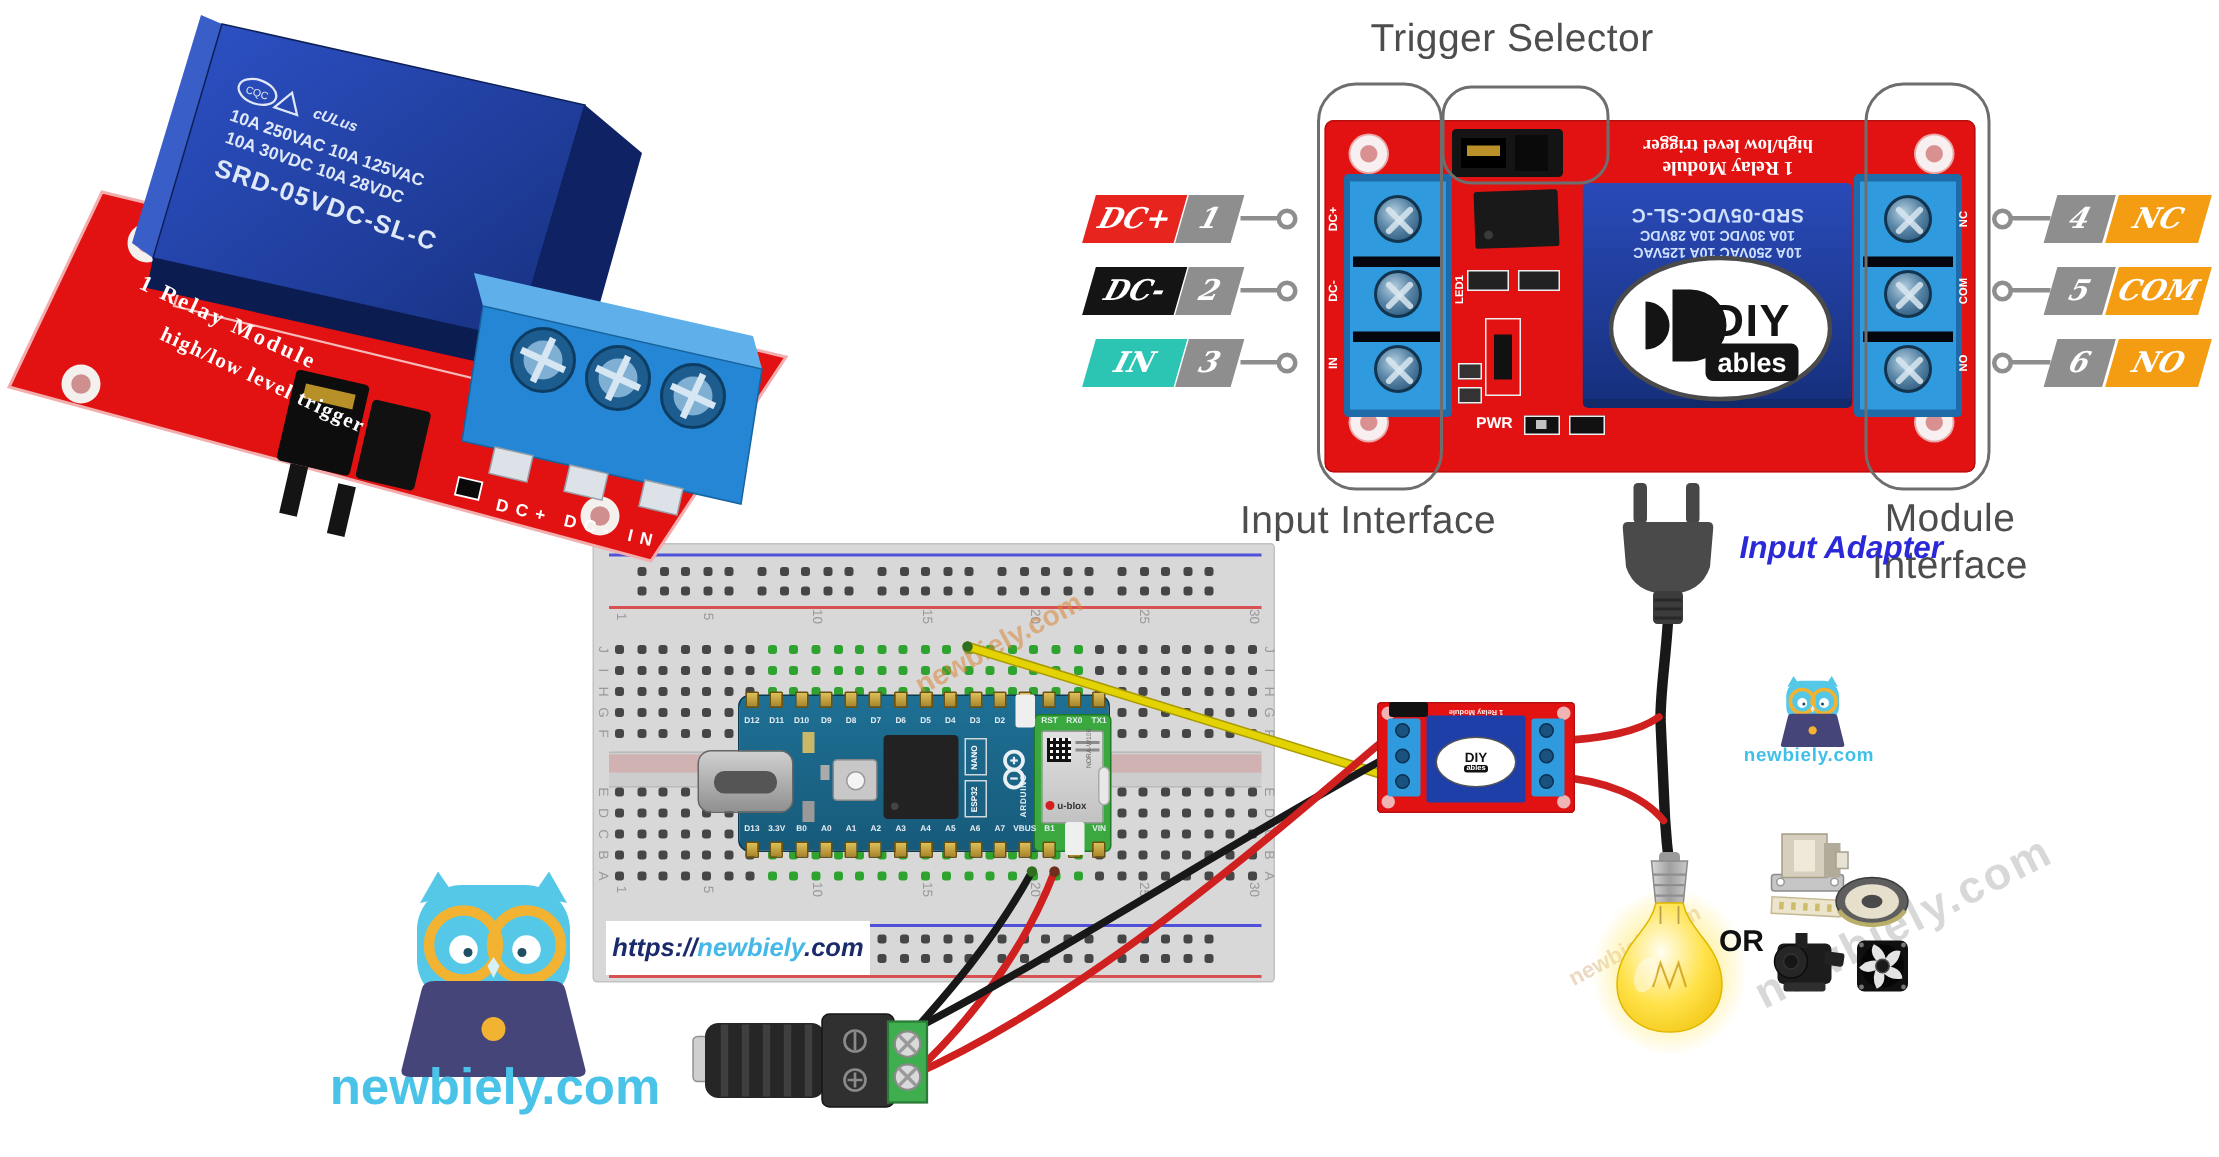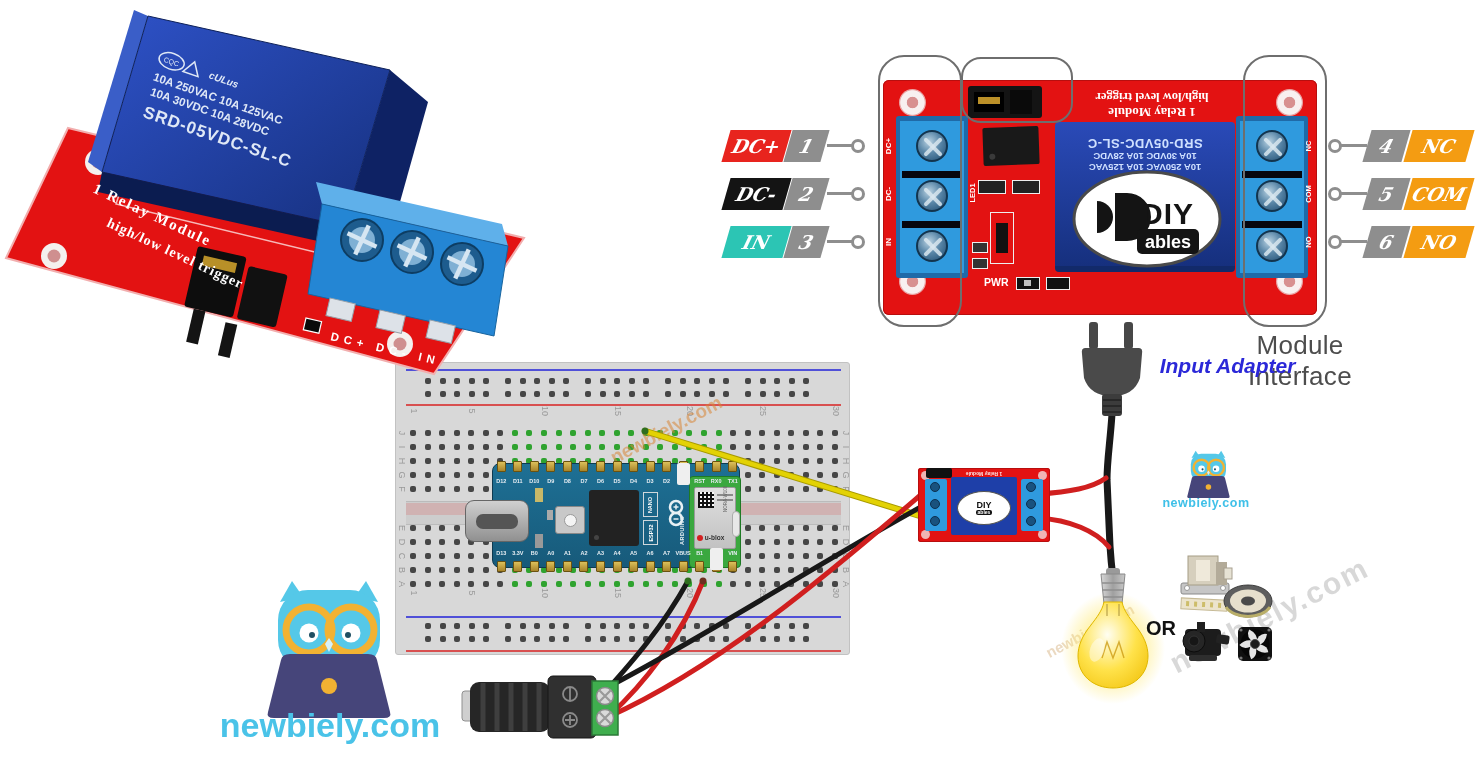--- a/index.html
+++ b/index.html
@@ -184,20 +184,23 @@
     <div class="silkrot" style="left:412px;top:156px;width:30px;height:12px;font-size:7.5px">NO</div>
   </div>
 
   <div class="abs outline-box" style="left:878px;top:55px;width:84px;height:272px;z-index:3"></div>
   <div class="abs outline-box" style="left:961px;top:57px;width:112px;height:66px;border-radius:20px;z-index:3"></div>
   <div class="abs outline-box" style="left:1243px;top:55px;width:84px;height:272px;z-index:3"></div>
 
   <div class="abs" style="left:395px;top:362px;width:455px;height:293px;background:#d8d8d8;border:1px solid #c2c2c2;border-radius:3px;z-index:1">
     <div class="abs" style="left:10px;top:138px;width:435px;height:24px;background:#cdcdcd;border-top:1px solid #bbb;border-bottom:1px solid #bbb"></div>
     <div class="abs" style="left:10px;top:140px;width:435px;height:12px;background:rgba(215,130,130,.35)"></div>
+    <div class="abs" style="left:8px;top:251px;width:176px;height:36px;background:#fff;z-index:3;text-align:center;line-height:36px;font-style:italic;font-weight:bold;font-size:17px">
+      <span style="color:#1b2a6b">https://</span><span style="color:#45b8e8">newbiely</span><span style="color:#1b2a6b">.com</span>
+    </div>
   <div style="position: absolute; left: 10px; top: 6px; width: 435px; height: 2px; background: rgb(80, 80, 216);"></div>
       <div style="position: absolute; left: 10px; top: 41px; width: 435px; height: 2px; background: rgb(216, 80, 80);"></div>
       <div style="position: absolute; left: 10px; top: 253px; width: 435px; height: 2px; background: rgb(80, 80, 216);"></div>
       <div style="position: absolute; left: 10px; top: 287px; width: 435px; height: 2px; background: rgb(216, 80, 80);"></div>
       <div style="position: absolute; left: 29px; top: 15px; width: 6px; height: 6px; border-radius: 2px; background: rgb(70, 70, 70);"></div>
       <div style="position: absolute; left: 43.55px; top: 15px; width: 6px; height: 6px; border-radius: 2px; background: rgb(70, 70, 70);"></div>
       <div style="position: absolute; left: 58.1px; top: 15px; width: 6px; height: 6px; border-radius: 2px; background: rgb(70, 70, 70);"></div>
       <div style="position: absolute; left: 72.65px; top: 15px; width: 6px; height: 6px; border-radius: 2px; background: rgb(70, 70, 70);"></div>
       <div style="position: absolute; left: 87.2px; top: 15px; width: 6px; height: 6px; border-radius: 2px; background: rgb(70, 70, 70);"></div>
       <div style="position: absolute; left: 109.05px; top: 15px; width: 6px; height: 6px; border-radius: 2px; background: rgb(70, 70, 70);"></div>
@@ -893,20 +896,22 @@
         <circle cx="84" cy="59" r="3" fill="#1f4f63"></circle>
         <polygon points="61,68 65,62 69,68 65,76" fill="#d6f1fa"></polygon>
         <path d="M4,136 L17,84 Q18,78 26,78 L104,78 Q112,78 113,84 L126,136 Q128,142 120,142 L10,142 Q2,142 4,136 Z" fill="#46457a"></path>
         <circle cx="65" cy="110" r="8" fill="#f2b232"></circle>
       </g>
     </defs>
     <use href="#owl-g" transform="translate(264,576)"></use>
     <use href="#owl-g" transform="translate(1186,449) scale(0.345)"></use>
   </svg>
 
+  <div class="abs gray-label" style="left:908px;top:10px;width:200px;z-index:7">Trigger Selector</div>
+  <div class="abs gray-label" style="left:822px;top:331px;width:180px;z-index:7">Input Interface</div>
   <div class="abs gray-label" style="left:1205px;top:330px;width:190px;z-index:7">Module Interface</div>
   <div class="abs blue-label" style="left:1140px;top:354px;width:175px;font-size:21px;z-index:7">Input Adapter</div>
   <div class="abs" style="left:1146px;top:617px;width:34px;font-size:20px;font-weight:800;color:#111;z-index:7">OR</div>
   <div class="abs" style="left:200px;top:706px;width:260px;text-align:center;font-size:34px;font-weight:bold;color:#4ac3e8;z-index:7">newbiely.com</div>
   <div class="abs" style="left:1152px;top:496px;width:108px;text-align:center;font-size:12.5px;font-weight:bold;color:#3fc0e8;letter-spacing:.5px;z-index:7">newbiely.com</div>
 
   <div class="abs wm" style="left:612px;top:448px;font-size:19px;color:rgba(216,134,56,.55);transform:rotate(-28deg);z-index:2">newbiely.com</div>
   <div class="abs wm" style="left:1047px;top:645px;font-size:15px;color:rgba(205,160,100,.4);transform:rotate(-28deg);z-index:2">newbiely.com</div>
   <div class="abs wm" style="left:1172px;top:648px;font-size:30px;color:rgba(178,178,178,.5);letter-spacing:2px;transform:rotate(-27deg);z-index:2">newbiely.com</div>
 

